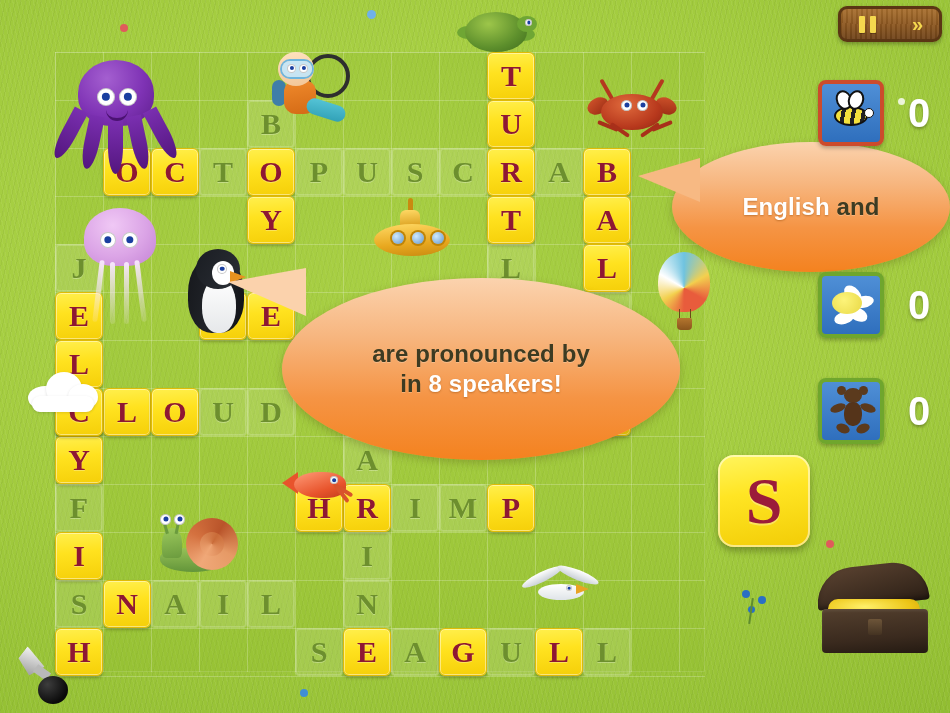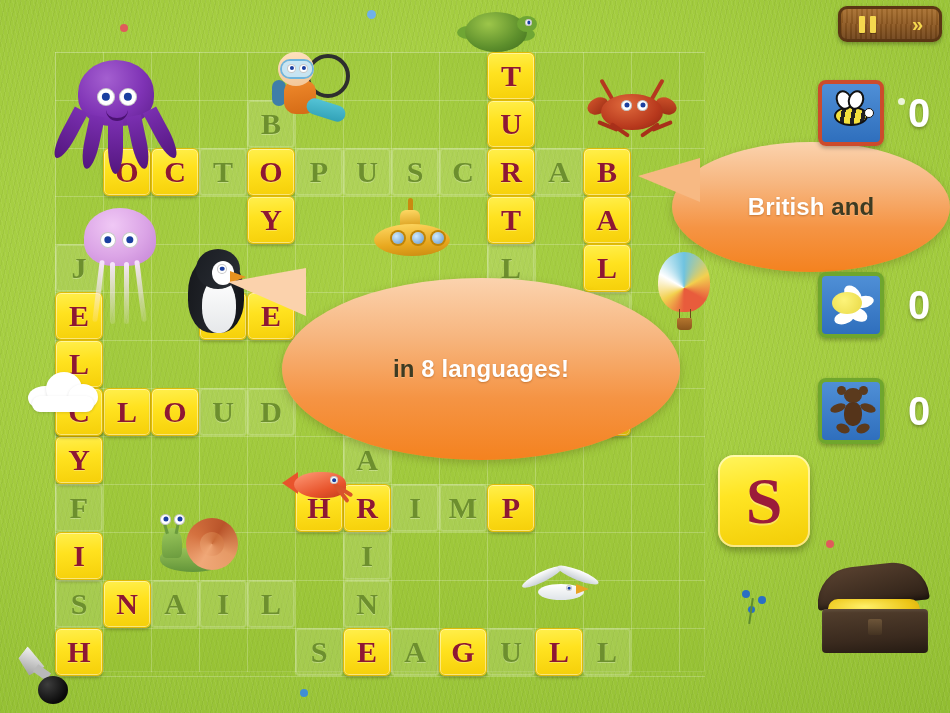--- a/index.html
+++ b/index.html
@@ -496,31 +496,32 @@
   <div class="art" style="left:520px;top:568px;width:86px;height:48px;">
     <div class="gl-wing" style="left:0;top:4px;transform:rotate(-26deg);"></div>
     <div class="gl-wing" style="left:36px;top:2px;transform:rotate(22deg);"></div>
     <div class="gl-body"></div>
     <div style="position:absolute;left:56px;top:16px;width:0;height:0;border-top:5px solid transparent;border-bottom:5px solid transparent;border-left:13px solid #e8a425;"></div>
     <div class="eye" style="left:46px;top:17px;width:6px;height:6px;"></div>
   </div>
 
   <div class="bubble" style="left:672px;top:142px;width:278px;height:130px;">
     <div class="ln">
-      <span class="white">British</span>
+      <span class="white">English</span>
       <span class="dark">and</span>
     </div>
   </div>
   <div class="tail" style="left:638px;top:158px;border-top:18px solid transparent;border-bottom:26px solid transparent;border-right:62px solid #f7b983;"></div>
 
   <div class="bubble" style="left:282px;top:278px;width:398px;height:182px;">
+    <div class="ln dark">are pronounced by</div>
     <div class="ln">
       <span class="dark">in</span>
       <span class="white">8</span>
-      <span class="white">languages!</span>
+      <span class="white">speakers!</span>
     </div>
   </div>
   <div class="tail" style="left:228px;top:268px;border-top:14px solid transparent;border-bottom:34px solid transparent;border-right:78px solid #fbd2ac;"></div>
 
   <div id="pause-btn">
     <span style="display:flex;gap:5px;">
       <span class="pbar"></span>
         <span class="pbar"></span>
     </span>
     <span class="chev">»</span>

